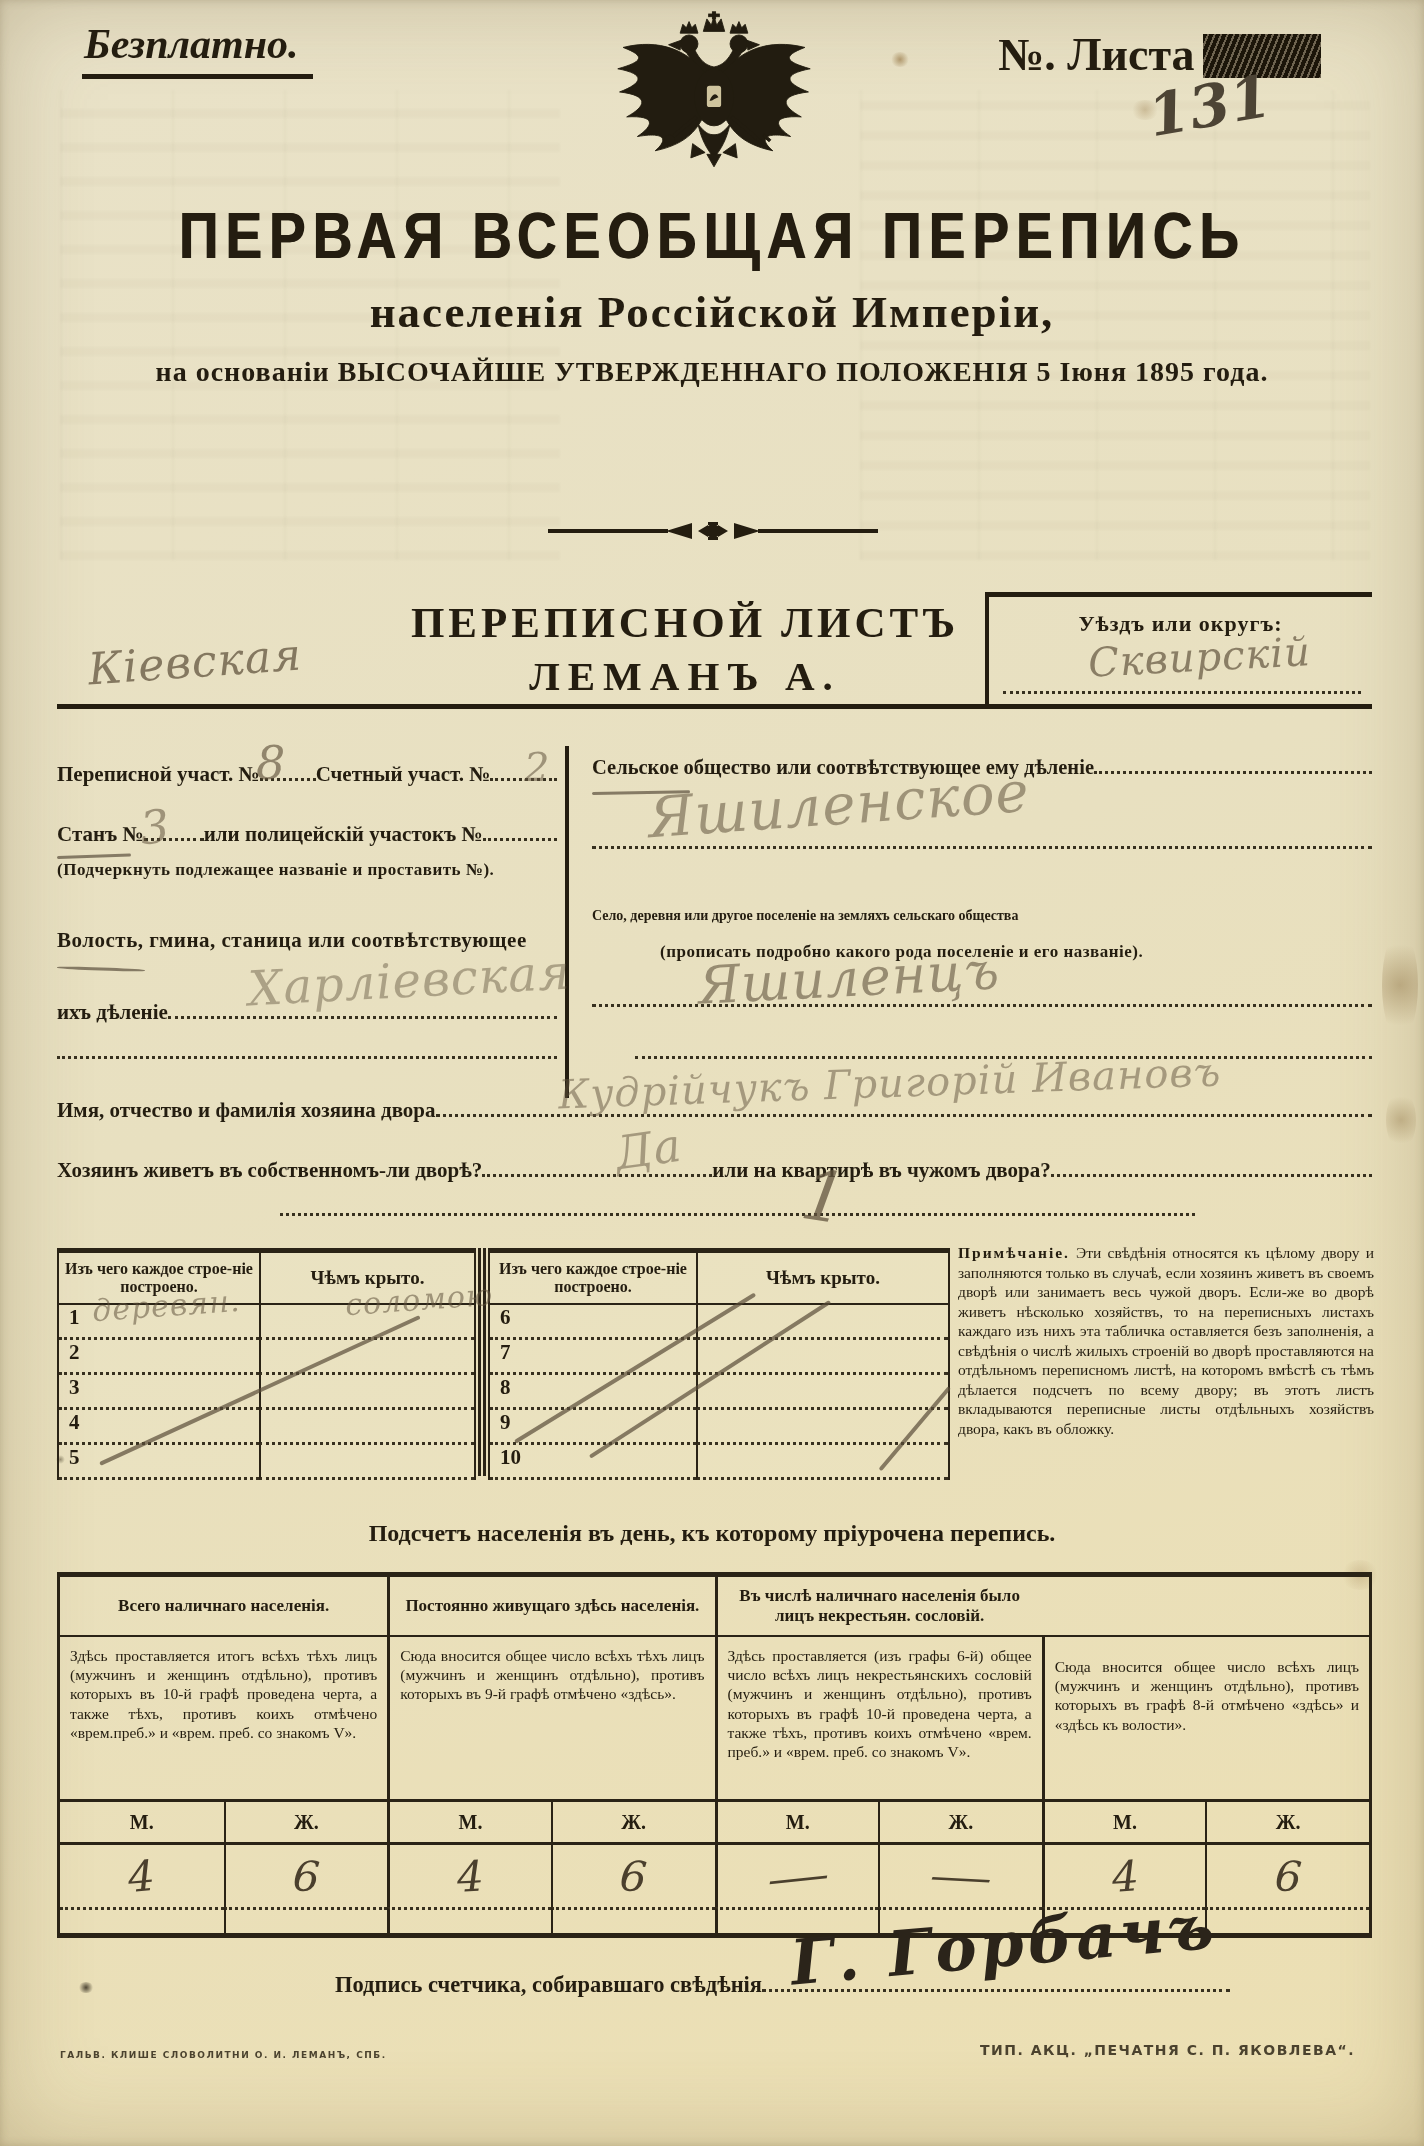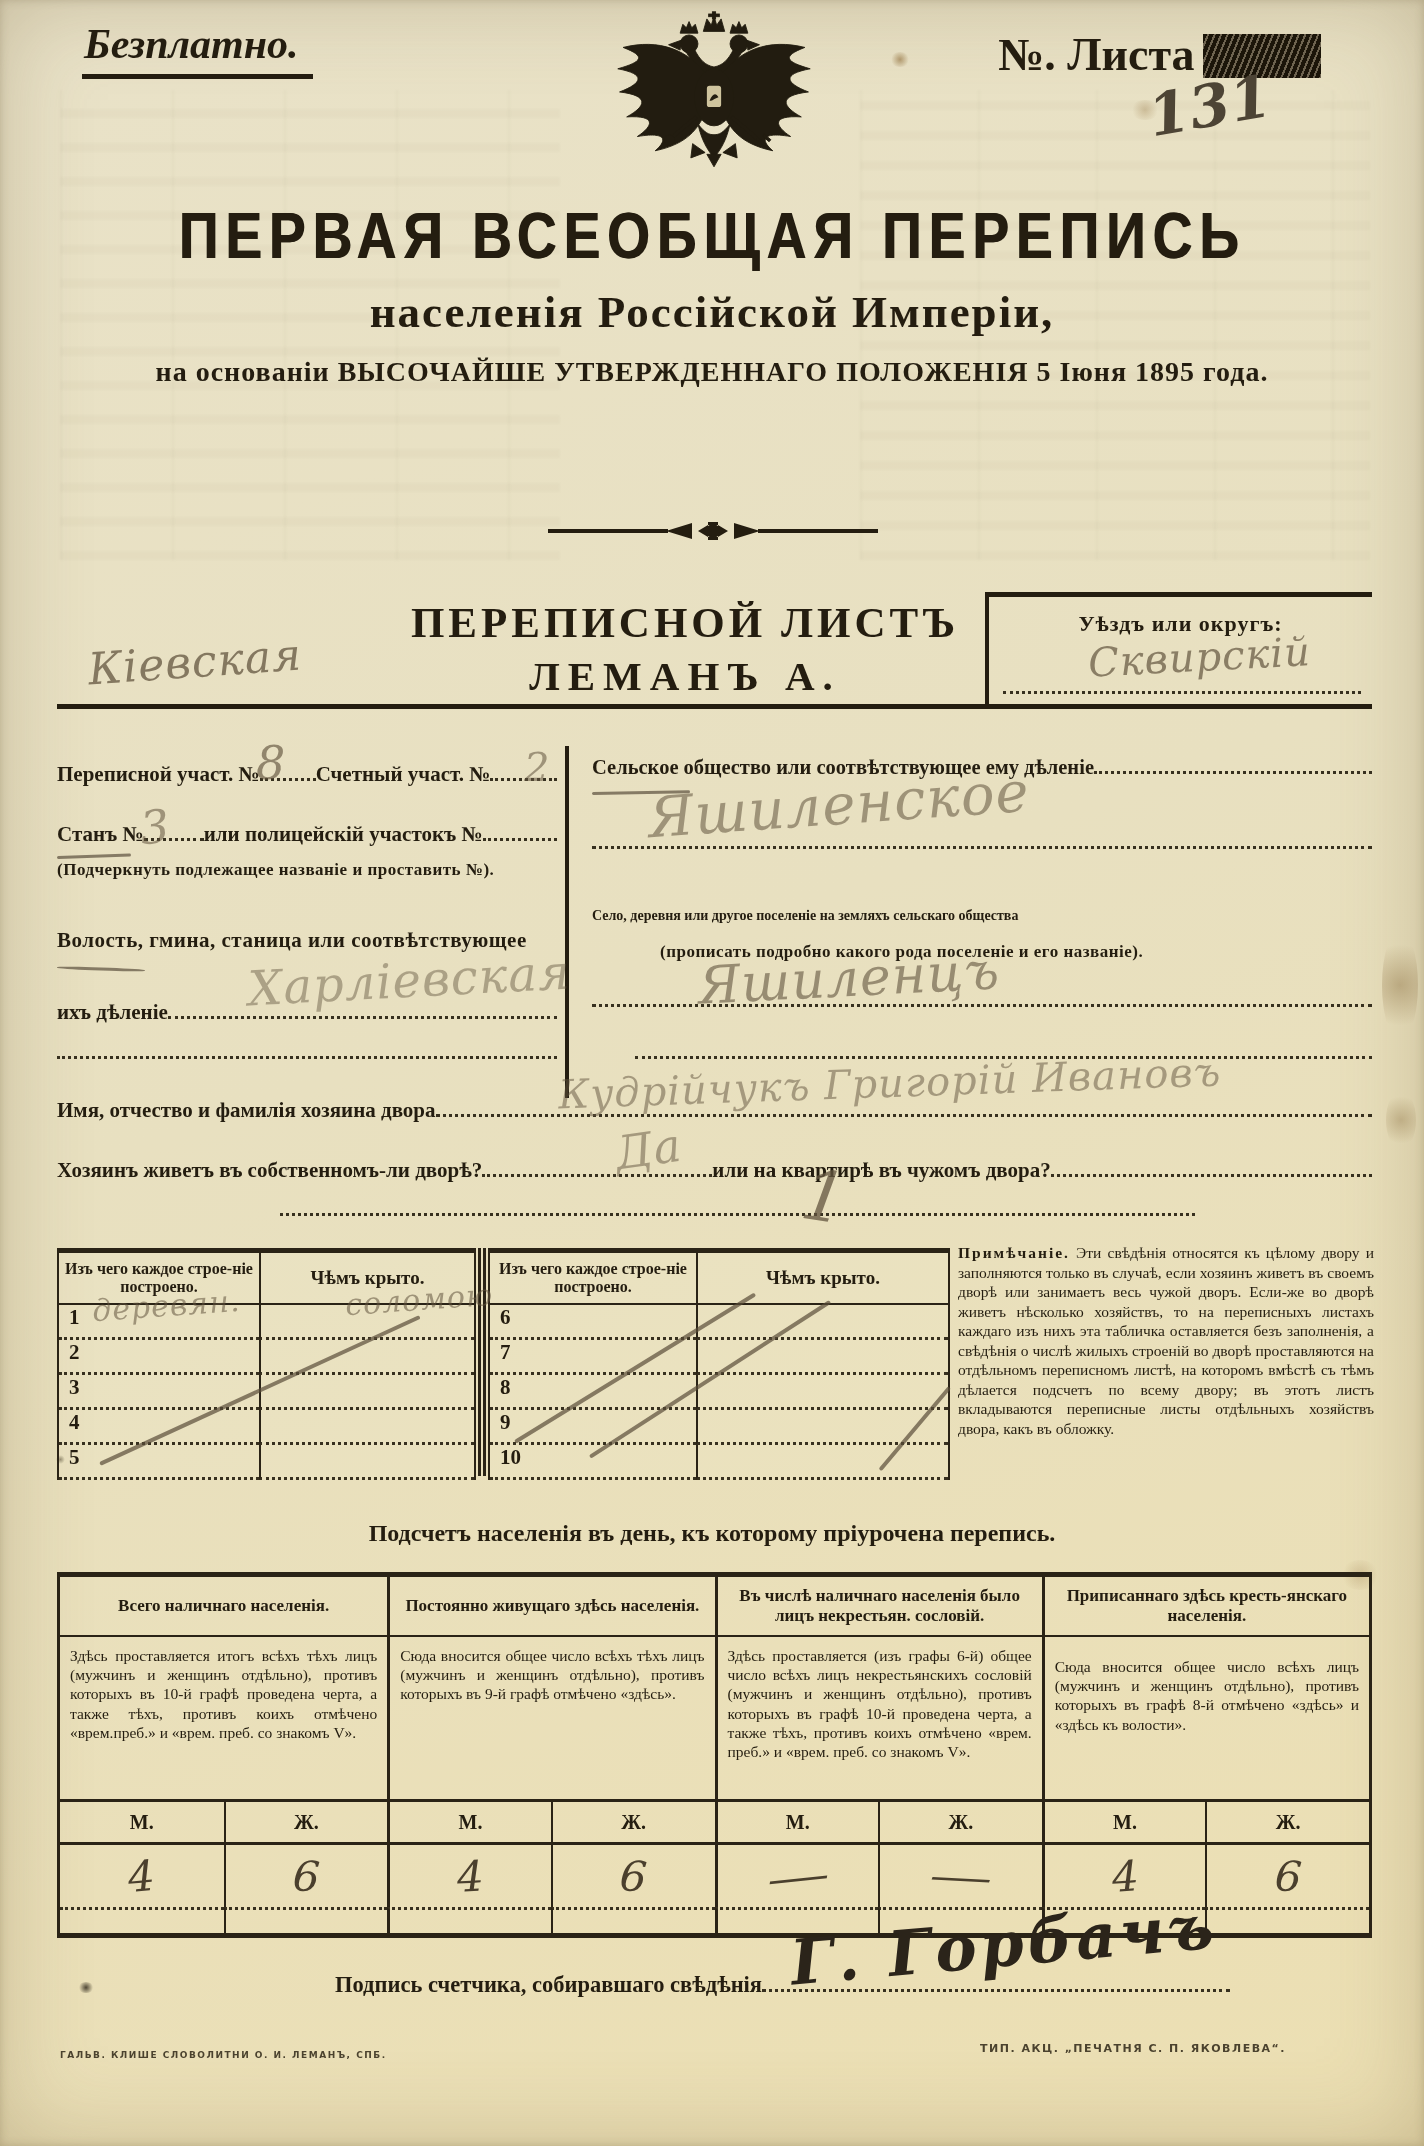--- a/index.html
+++ b/index.html
@@ -285,21 +285,20 @@
     <span class="b" style="letter-spacing:2px">Примѣчаніе.</span><span> Эти свѣдѣнія относятся къ цѣлому двору и заполняются только въ случаѣ, если хозяинъ живетъ въ своемъ дворѣ или занимаетъ весь чужой дворъ. Если-же во дворѣ живетъ нѣсколько хозяйствъ, то на переписныхъ листахъ каждаго изъ нихъ эта табличка оставляется безъ заполненія, а свѣдѣнія о числѣ жилыхъ строеній во дворѣ проставляются на отдѣльномъ переписномъ листѣ, на которомъ вмѣстѣ съ тѣмъ дѣлается подсчетъ по всему двору; въ этотъ листъ вкладываются переписные листы отдѣльныхъ хозяйствъ двора, какъ въ обложку.</span>
   </p>
 
   <div class="abs ctr b" style="left:0;top:1520px;width:1424px;font-size:24px">Подсчетъ населенія въ день, къ которому пріурочена перепись.</div>
 
   <div class="ct">
     <div class="r4">
       <div class="gh">Всего наличнаго населенія.</div>
       <div class="gh">Постоянно живущаго здѣсь населенія.</div>
       <div class="gh">Въ числѣ наличнаго населенія было лицъ некрестьян. сословій.</div>
-      <div class="gh">Приписаннаго здѣсь кресть-янскаго населенія.</div>
     </div>
     <div class="r4">
       <div class="gd">Здѣсь проставляется итогъ всѣхъ тѣхъ лицъ (мужчинъ и женщинъ отдѣльно), противъ которыхъ въ 10-й графѣ проведена черта, а также тѣхъ, противъ коихъ отмѣчено «врем.преб.» и «врем. преб. со знакомъ V».</div>
       <div class="gd">Сюда вносится общее число всѣхъ тѣхъ лицъ (мужчинъ и женщинъ отдѣльно), противъ которыхъ въ 9-й графѣ отмѣчено «здѣсь».</div>
       <div class="gd">Здѣсь проставляется (изъ графы 6-й) общее число всѣхъ лицъ некрестьянскихъ сословій (мужчинъ и женщинъ отдѣльно), противъ которыхъ въ графѣ 10-й проведена черта, а также тѣхъ, противъ коихъ отмѣчено «врем. преб.» и «врем. преб. со знакомъ V».</div>
       <div class="gd" style="padding-top:20px">Сюда вносится общее число всѣхъ лицъ (мужчинъ и женщинъ отдѣльно), противъ которыхъ въ графѣ 8-й отмѣчено «здѣсь» и «здѣсь къ волости».</div>
     </div>
     <div class="r8">
       <div class="mj">М.</div>
       <div class="mj thin">Ж.</div>
@@ -348,15 +347,15 @@
     </div>
   </div>
 
   <div class="abs flexline" style="left:335px;top:1972px;width:895px">
     <span class="b" style="font-size:22.5px">Подпись счетчика, собиравшаго свѣдѣнія</span>
     <span class="dseg fill"></span>
   </div>
   <div class="abs hw" style="left:790px;top:1908px;font-size:62px;color:#2b241a;font-weight:bold;transform:rotate(-5deg);letter-spacing:4px">Г. Горбачъ</div>
 
   <div class="abs b" style="left:60px;top:2050px;font-family:'DejaVu Sans',sans-serif;font-size:9px;letter-spacing:1.5px;color:#3a3220;opacity:.9">ГАЛЬВ. КЛИШЕ СЛОВОЛИТНИ О. И. ЛЕМАНЪ, СПБ.</div>
-  <div class="abs b" style="left:980px;top:2042px;font-family:'DejaVu Sans',sans-serif;font-size:11px;letter-spacing:1.5px;color:#3a3220;opacity:.9">ТИП. АКЦ. „ПЕЧАТНЯ С. П. ЯКОВЛЕВА“.</div>
+  <div class="abs b" style="left:980px;top:2042px;font-family:'DejaVu Sans',sans-serif;font-size:14px;letter-spacing:1.5px;color:#3a3220;opacity:.9">ТИП. АКЦ. „ПЕЧАТНЯ С. П. ЯКОВЛЕВА“.</div>
 
 </div>
 
 </body></html>

